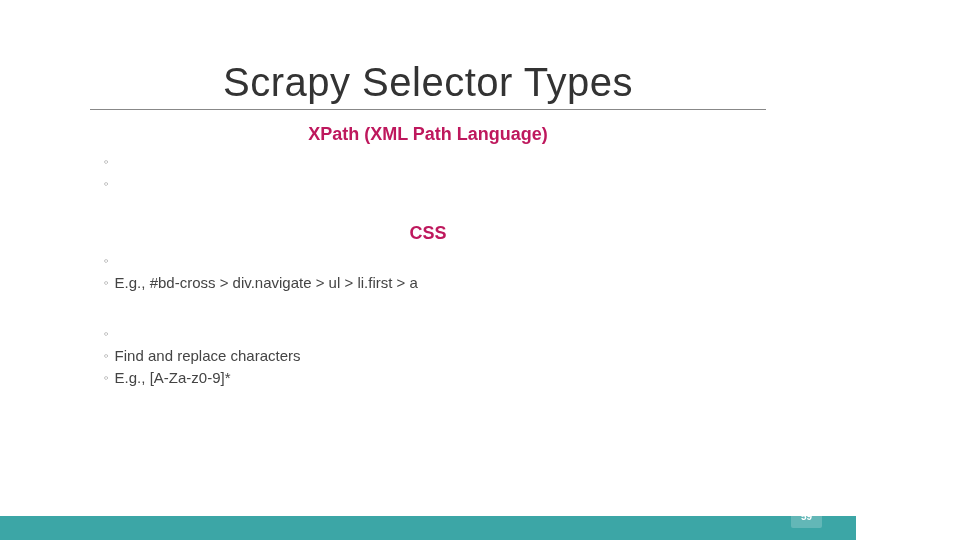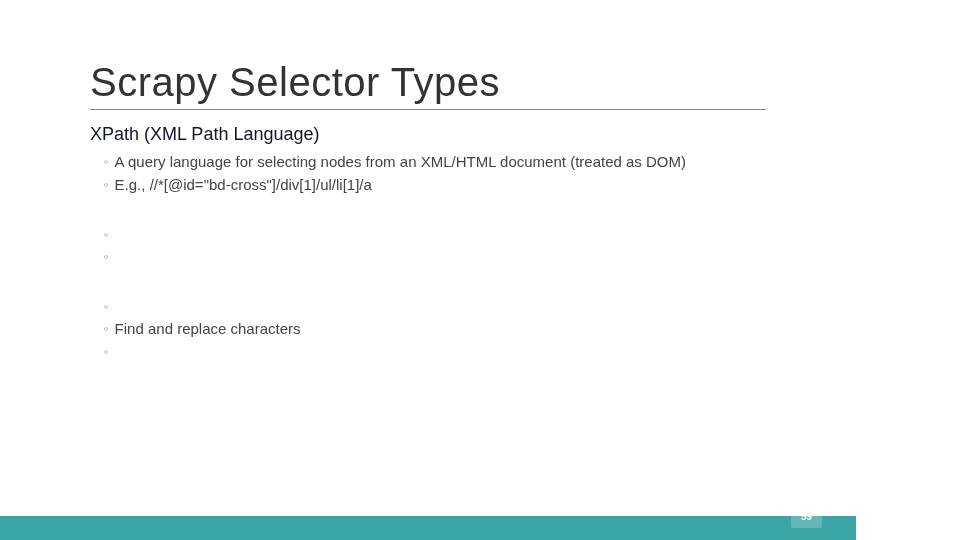--- a/index.html
+++ b/index.html
@@ -1,72 +1,73 @@
 <!DOCTYPE html>
 <html><head>
 <meta charset="utf-8">
 <style>
   * { margin: 0; padding: 0; box-sizing: border-box; }
   html, body { width: 960px; height: 540px; overflow: hidden; background: #fff; font-family: "Segoe UI Light", "Segoe UI", Arial, sans-serif; color: #333; }
-  .slide { position: relative; width: 856px; height: 540px; }
+  .slide { position: relative; width: 856px; height: 540px; text-align: center; }
   .content { padding: 60px 90px 0 90px; }
   .title { font-size: 40px; font-weight: 300; border-bottom: 1px solid #888; padding-bottom: 4px; margin-bottom: 14px; letter-spacing: 0.5px; }
   .section { margin-top: 14px; }
   .section + .section { margin-top: 28px; }
-  .section-heading { font-size: 18px; font-weight: 400; color: #0f172a; margin-bottom: 6px; }
+  .section-heading { font-size: 18px; font-weight: 700; color: #be185d; margin-bottom: 6px; }
   .bullets { padding-left: 14px; }
   .bullet { display: flex; align-items: flex-start; font-size: 15px; font-weight: 400; color: #444; line-height: 1.5; }
   .bullet .mark { color: #888; margin-right: 6px; font-size: 13px; line-height: 1.7; }
   .footer { position: absolute; left: 0; right: 0; bottom: 0; height: 24px; background: #3ca6a6; }
   .accent { position: absolute; right: 34px; bottom: 12px; padding: 2px 10px 4px 10px; background: rgba(255,255,255,0.2); border-radius: 2px; }
   .page-num { font-size: 10px; color: #fff; font-weight: 700; }
 </style>
 </head>
 <body>
 
 <div class="slide">
   <div class="content">
     <h1 class="title">Scrapy Selector Types</h1>
 
     <div class="section">
       <div class="section-heading">XPath (XML Path Language)</div>
       <div class="bullets">
         <div class="bullet">
             <span class="mark">◦</span>
-            <span>A query language for selecting nodes from an XML/HTML document (treated as DOM)</span>
           </div>
         <div class="bullet">
             <span class="mark">◦</span>
-            <span>E.g., //*[@id="bd-cross"]/div[1]/ul/li[1]/a</span>
           </div>
       </div>
     </div>
 
     <div class="section">
+      <div class="section-heading">CSS</div>
       <div class="bullets">
         <div class="bullet">
             <span class="mark">◦</span>
           </div>
         <div class="bullet">
             <span class="mark">◦</span>
+            <span>E.g., #bd-cross &gt; div.navigate &gt; ul &gt; li.first &gt; a</span>
           </div>
       </div>
     </div>
 
     <div class="section">
       <div class="bullets">
         <div class="bullet">
             <span class="mark">◦</span>
           </div>
         <div class="bullet">
             <span class="mark">◦</span>
             <span>Find and replace characters</span>
           </div>
         <div class="bullet">
             <span class="mark">◦</span>
+            <span>E.g., [A-Za-z0-9]*</span>
           </div>
       </div>
     </div>
   </div>
 
   <div class="footer"></div>
   <div class="accent">
     <span class="page-num">59</span>
   </div>
 </div>

